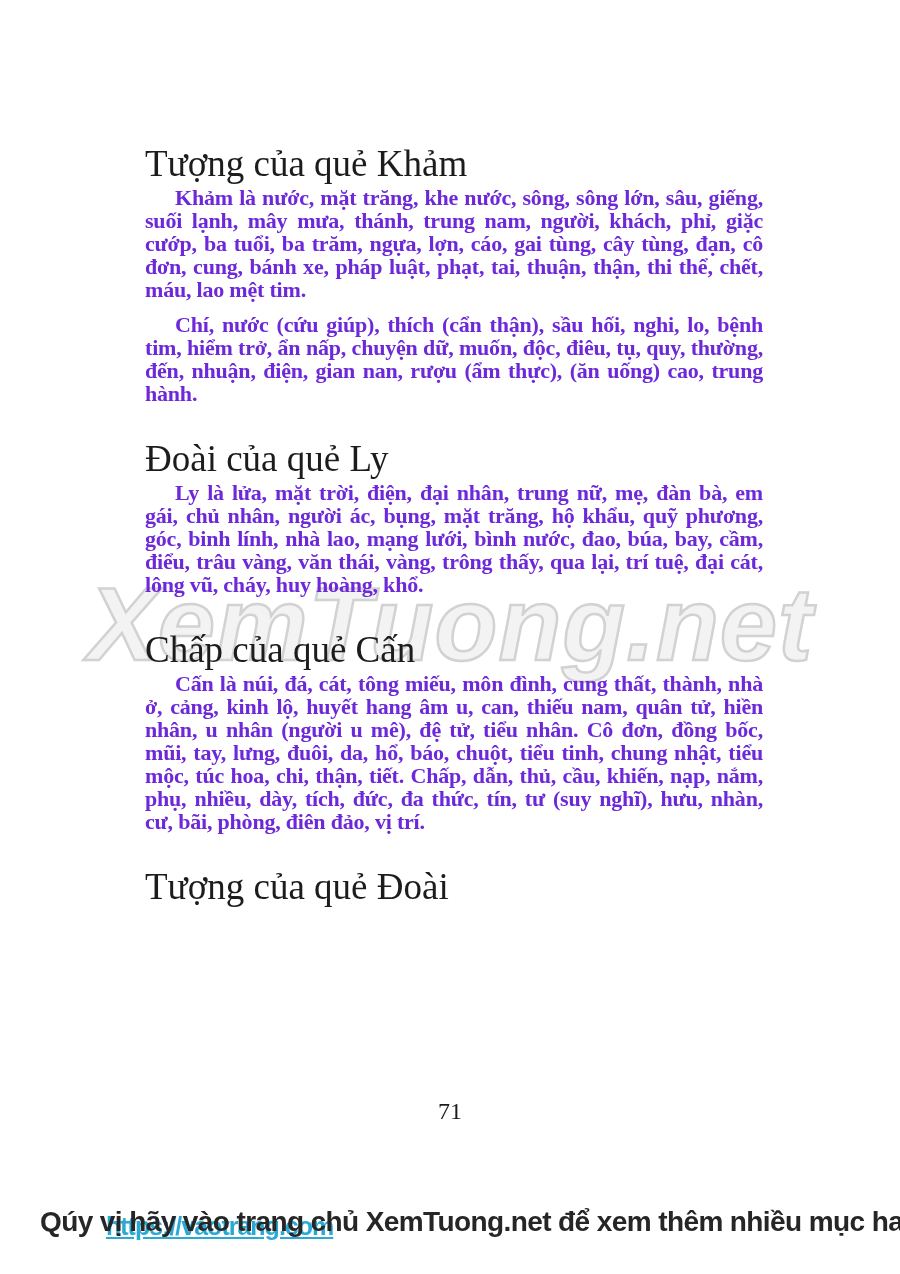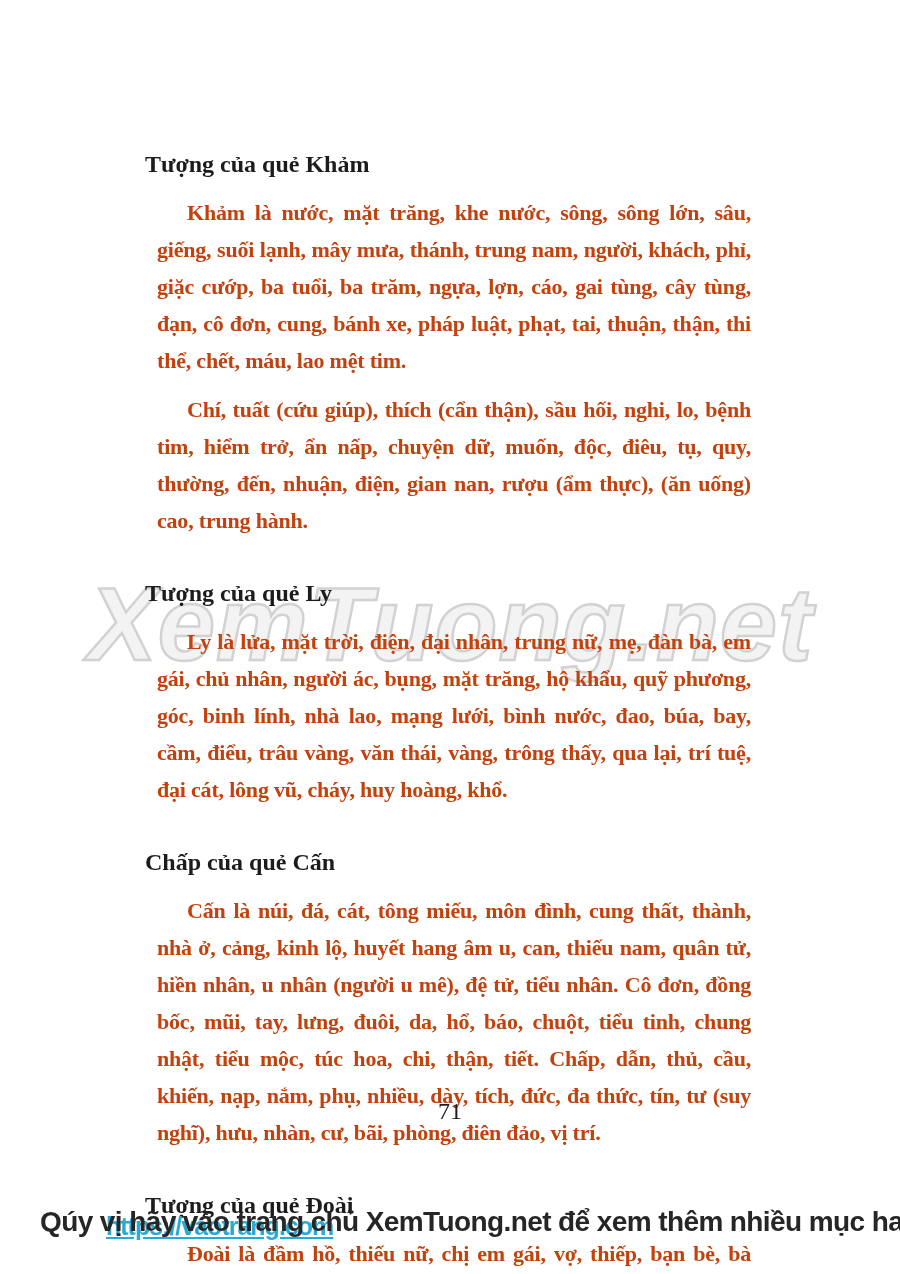--- a/index.html
+++ b/index.html
@@ -36,37 +36,37 @@
   }
   .content {
     position: absolute;
     left: 145px;
     top: 146px;
     width: 618px;
     z-index: 2;
   }
   .section .section-title {
     margin: 0 0 4px 0;
-    font-size: 24px;
-    font-weight: bold;
+    font-size: 37px;
+    font-weight: normal;
     line-height: 36px;
     color: #1c1c1c;
   }
   .section + .section .section-title {
     margin-top: 36px;
   }
   .section p {
-    margin: 12px;
+    margin: 0;
     font-size: 22px;
-    line-height: 37px;
+    line-height: 23px;
     font-weight: 600;
     letter-spacing: -0.2px;
     text-align: justify;
     text-indent: 30px;
-    color: #c2410c;
+    color: #6d28d9;
   }
   .section p + p {
     margin-top: 12px;
   }
   .page-number {
     position: absolute;
     left: 0;
     top: 1098px;
     width: 900px;
     text-align: center;
@@ -113,36 +113,35 @@
 
 <div class="page">
 
   <div class="watermark">XemTuong.net</div>
 
   <div class="content">
 
     <div class="section">
       <h2 class="section-title">Tượng của quẻ Khảm</h2>
       <p>Khảm là nước, mặt trăng, khe nước, sông, sông lớn, sâu, giếng, suối lạnh, mây mưa, thánh, trung nam, người, khách, phỉ, giặc cướp, ba tuổi, ba trăm, ngựa, lợn, cáo, gai tùng, cây tùng, đạn, cô đơn, cung, bánh xe, pháp luật, phạt, tai, thuận, thận, thi thể, chết, máu, lao mệt tim.</p>
-      <p>Chí, tuất (cứu giúp), thích (cẩn thận), sầu hối, nghi, lo, bệnh tim, hiểm trở, ẩn nấp, chuyện dữ, muốn, độc, điêu, tụ, quy, thường, đến, nhuận, điện, gian nan, rượu (ẩm thực), (ăn uống) cao, trung hành.</p>
+      <p>Chí, nước (cứu giúp), thích (cẩn thận), sầu hối, nghi, lo, bệnh tim, hiểm trở, ẩn nấp, chuyện dữ, muốn, độc, điêu, tụ, quy, thường, đến, nhuận, điện, gian nan, rượu (ẩm thực), (ăn uống) cao, trung hành.</p>
     </div>
 
     <div class="section">
-      <h2 class="section-title">Tượng của quẻ Ly</h2>
+      <h2 class="section-title">Đoài của quẻ Ly</h2>
       <p>Ly là lửa, mặt trời, điện, đại nhân, trung nữ, mẹ, đàn bà, em gái, chủ nhân, người ác, bụng, mặt trăng, hộ khẩu, quỹ phương, góc, binh lính, nhà lao, mạng lưới, bình nước, đao, búa, bay, cầm, điểu, trâu vàng, văn thái, vàng, trông thấy, qua lại, trí tuệ, đại cát, lông vũ, cháy, huy hoàng, khổ.</p>
     </div>
 
     <div class="section">
       <h2 class="section-title">Chấp của quẻ Cấn</h2>
       <p>Cấn là núi, đá, cát, tông miếu, môn đình, cung thất, thành, nhà ở, cảng, kinh lộ, huyết hang âm u, can, thiếu nam, quân tử, hiền nhân, u nhân (người u mê), đệ tử, tiểu nhân. Cô đơn, đồng bốc, mũi, tay, lưng, đuôi, da, hổ, báo, chuột, tiểu tinh, chung nhật, tiểu mộc, túc hoa, chi, thận, tiết. Chấp, dẫn, thủ, cầu, khiến, nạp, nắm, phụ, nhiều, dày, tích, đức, đa thức, tín, tư (suy nghĩ), hưu, nhàn, cư, bãi, phòng, điên đảo, vị trí.</p>
     </div>
 
     <div class="section">
       <h2 class="section-title">Tượng của quẻ Đoài</h2>
-      <p>Đoài là đầm hồ, thiếu nữ, chị em gái, vợ, thiếp, bạn bè, bà đồng, khâu thiệt (cãi cọ), nói năng, miệng, mắt, giảng, giáo sư, hình nhân, hương, hổ, dê, bên hữu, phía tây, dưới, anh ấy, mỹ dung, kim, giác.</p>
     </div>
 
   </div>
 
   <div class="page-number">71</div>
 
   <div class="footer">
     <a class="footer-link" href="#">https://vaotrang.com</a>
     <div class="footer-text">Qúy vị hãy vào trang chủ XemTuong.net để xem thêm nhiều mục hay khác</div>
   </div>

